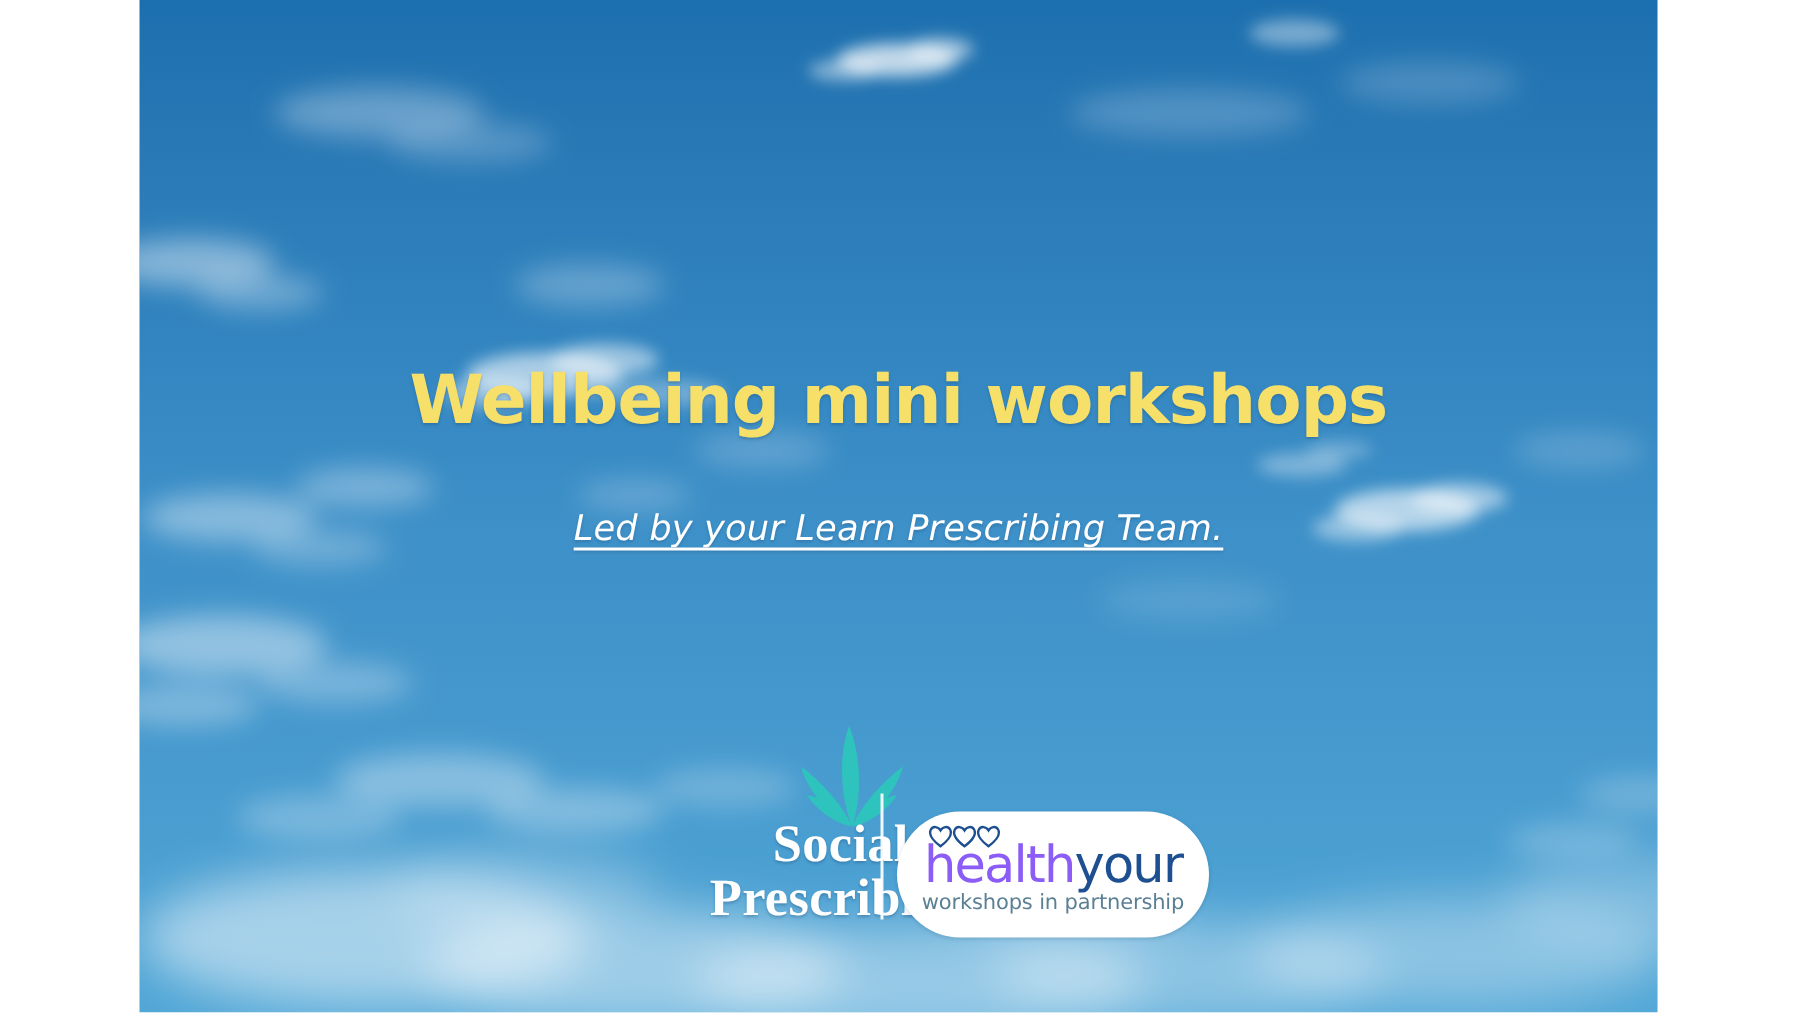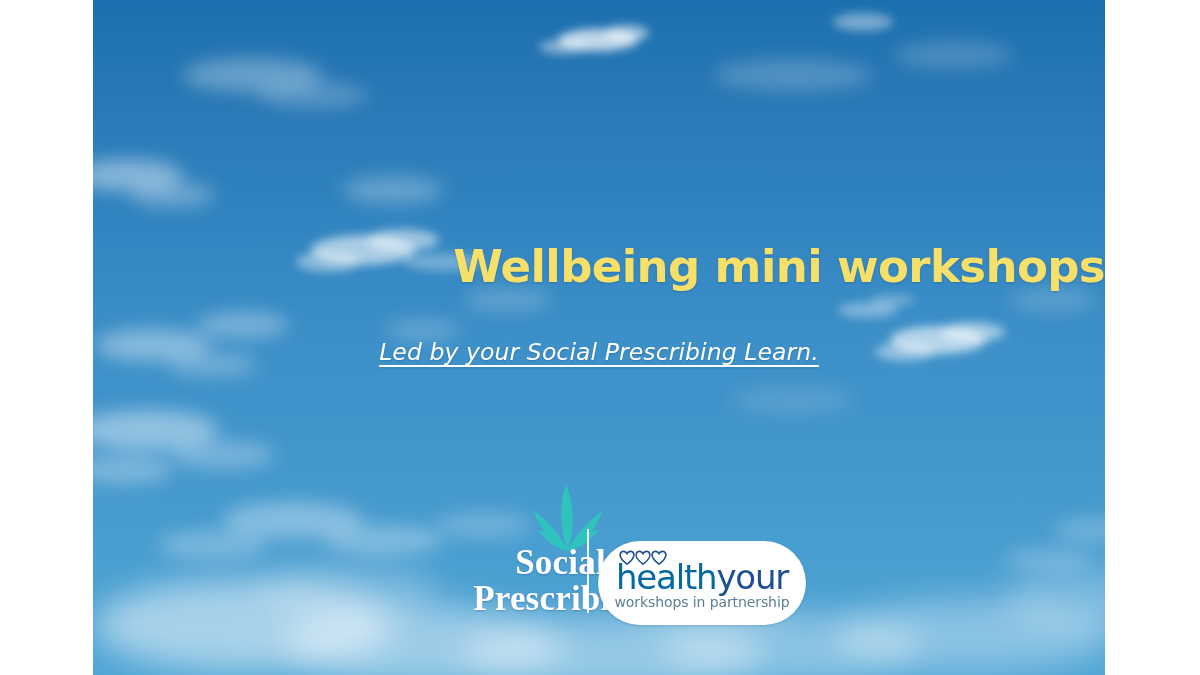--- a/index.html
+++ b/index.html
@@ -56,21 +56,21 @@
     display: flex;
     flex-direction: column;
     align-items: center;
   }
 
   .title {
     position: absolute;
     top: 240px;
     left: 0;
     width: 1012px;
-    text-align: right;
+    text-align: center;
     font-family: "DejaVu Sans", sans-serif;
     font-weight: 700;
     font-size: 45px;
     letter-spacing: -0.6px;
     color: #f7e06a;
     text-shadow: 0 1px 2px rgba(20,60,100,0.28);
     white-space: nowrap;
   }
 
   .subtitle {
@@ -189,21 +189,21 @@
     top: 19px;
     width: 208px;
     text-align: center;
     font-family: "DejaVu Sans", sans-serif;
     font-weight: 400;
     font-size: 34px;
     letter-spacing: -1.2px;
     line-height: 1;
     white-space: nowrap;
   }
-  .hw-word .health { color: #0369a1; margin-top: 16px; }
+  .hw-word .health { color: #8b5cf6; margin-top: 16px; }
   .hw-word .west   { color: #1d4f91; }
 
   .hw-sub {
     position: absolute;
     left: 0;
     top: 53px;
     width: 208px;
     text-align: center;
     font-family: "DejaVu Sans", sans-serif;
     font-weight: 400;
@@ -306,21 +306,21 @@
       <g filter="url(#soft)" fill="#ffffff">
         <ellipse cx="1000" cy="530" rx="40" ry="12" opacity="0.22"></ellipse>
         <ellipse cx="955" cy="560" rx="44" ry="12" opacity="0.20"></ellipse>
       </g>
     </svg>
 
     <div class="content">
 
       <div class="title">Wellbeing mini workshops</div>
 
-      <div class="subtitle">Led by your Social Prescribing Learn.</div>
+      <div class="subtitle">Led by your Learn Prescribing Team.</div>
 
 
       <div class="logo-lockup">
 
         <div class="sp-logo">
           <svg class="sp-leaves" viewBox="0 0 84 68" aria-hidden="true">
             <g fill="#2ec4bd">
               <path d="M42 68 C 34 48, 33 20, 40 1 C 48 20, 49 48, 42 68 Z"></path>
               <path d="M42 68 C 49 52, 65 36, 76 28 C 72 44, 57 61, 42 68 Z"></path>
               <path d="M42 68 C 35 52, 19 36, 8 28 C 12 44, 27 61, 42 68 Z"></path>

